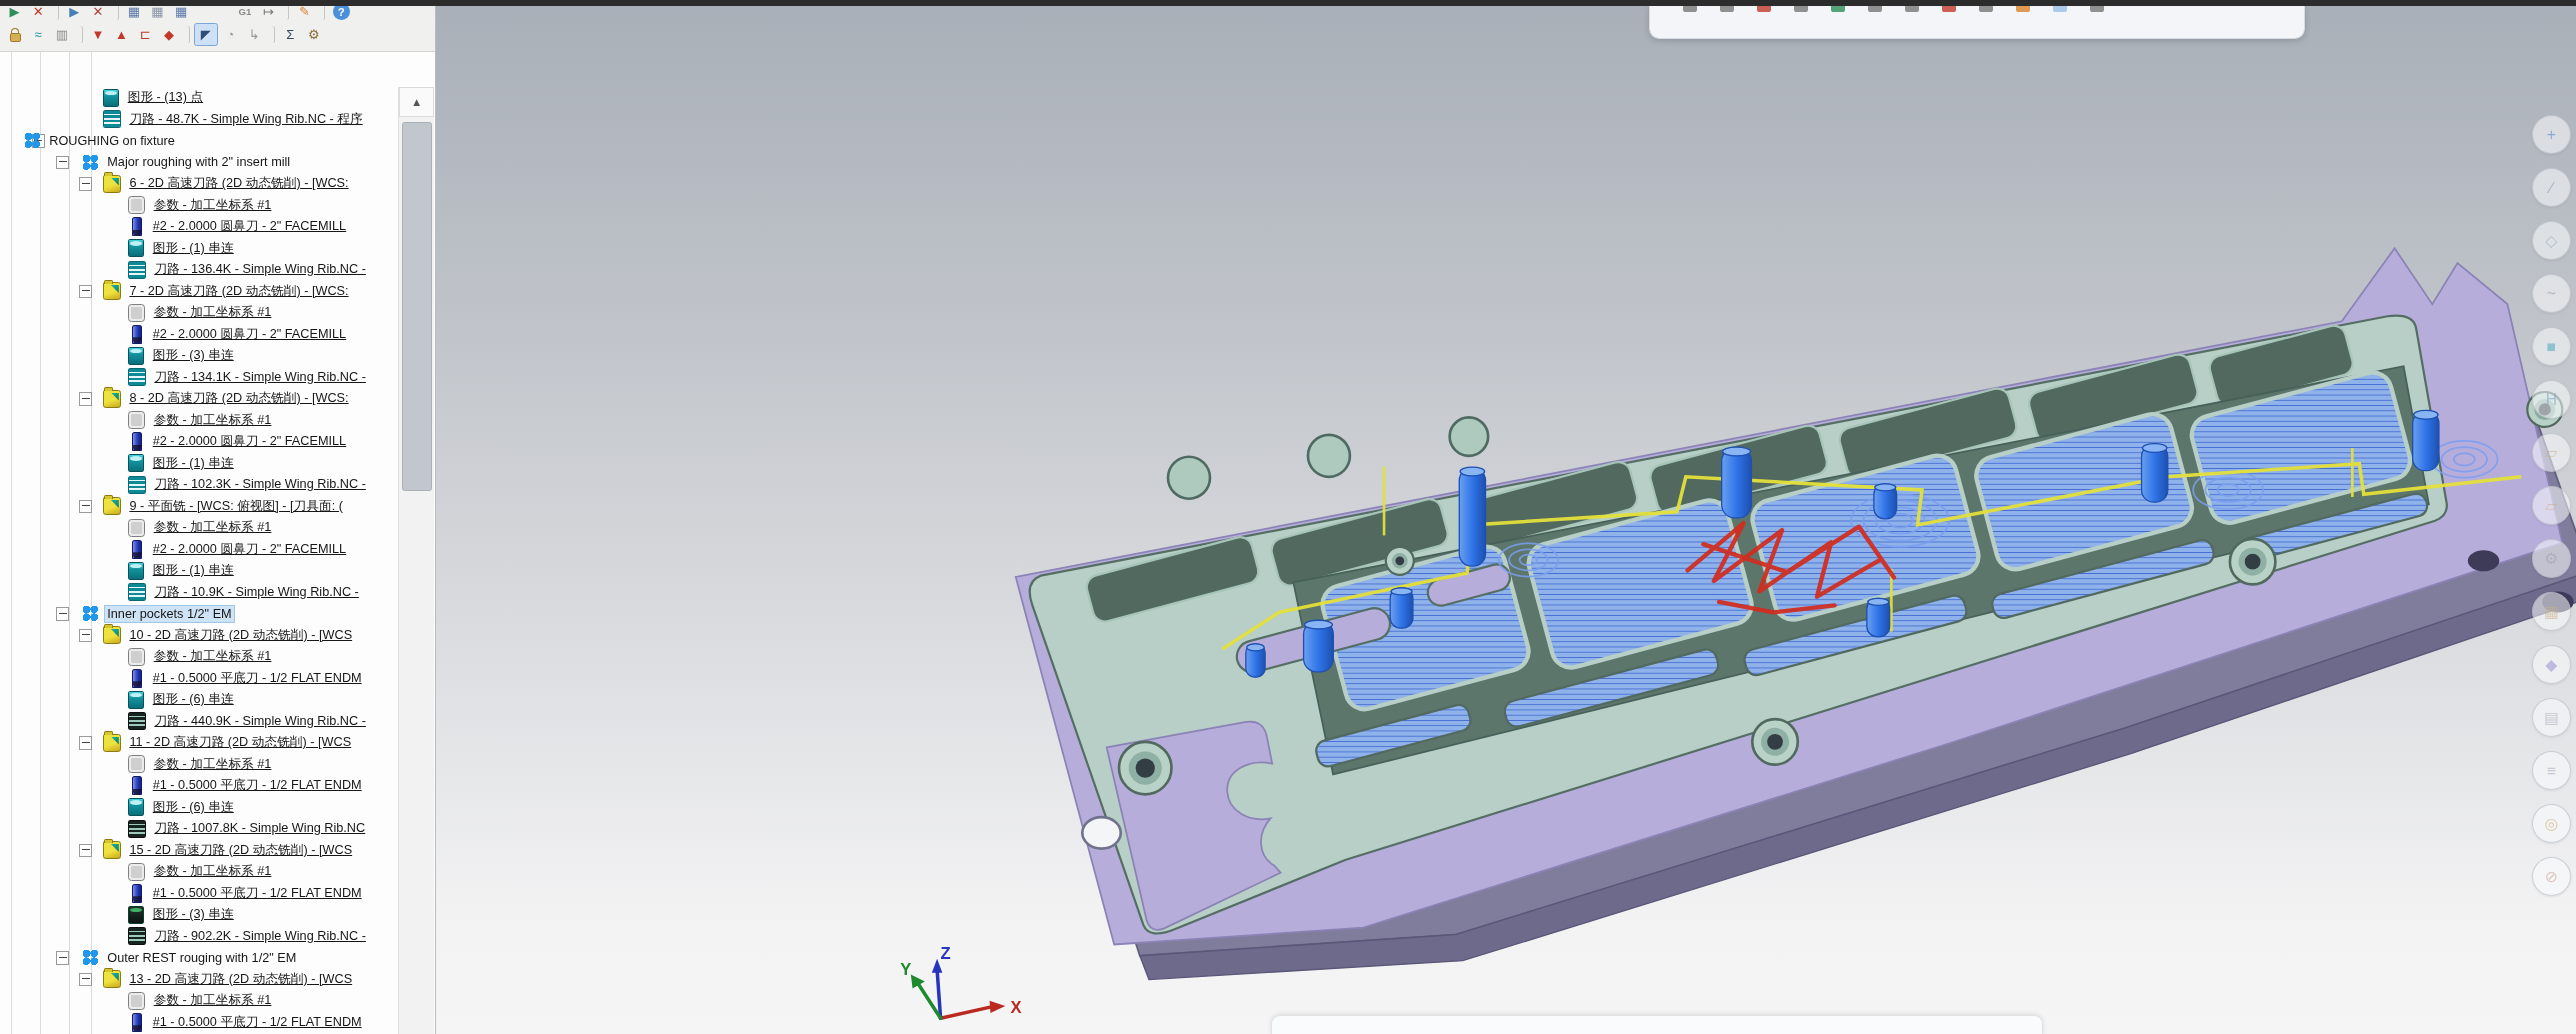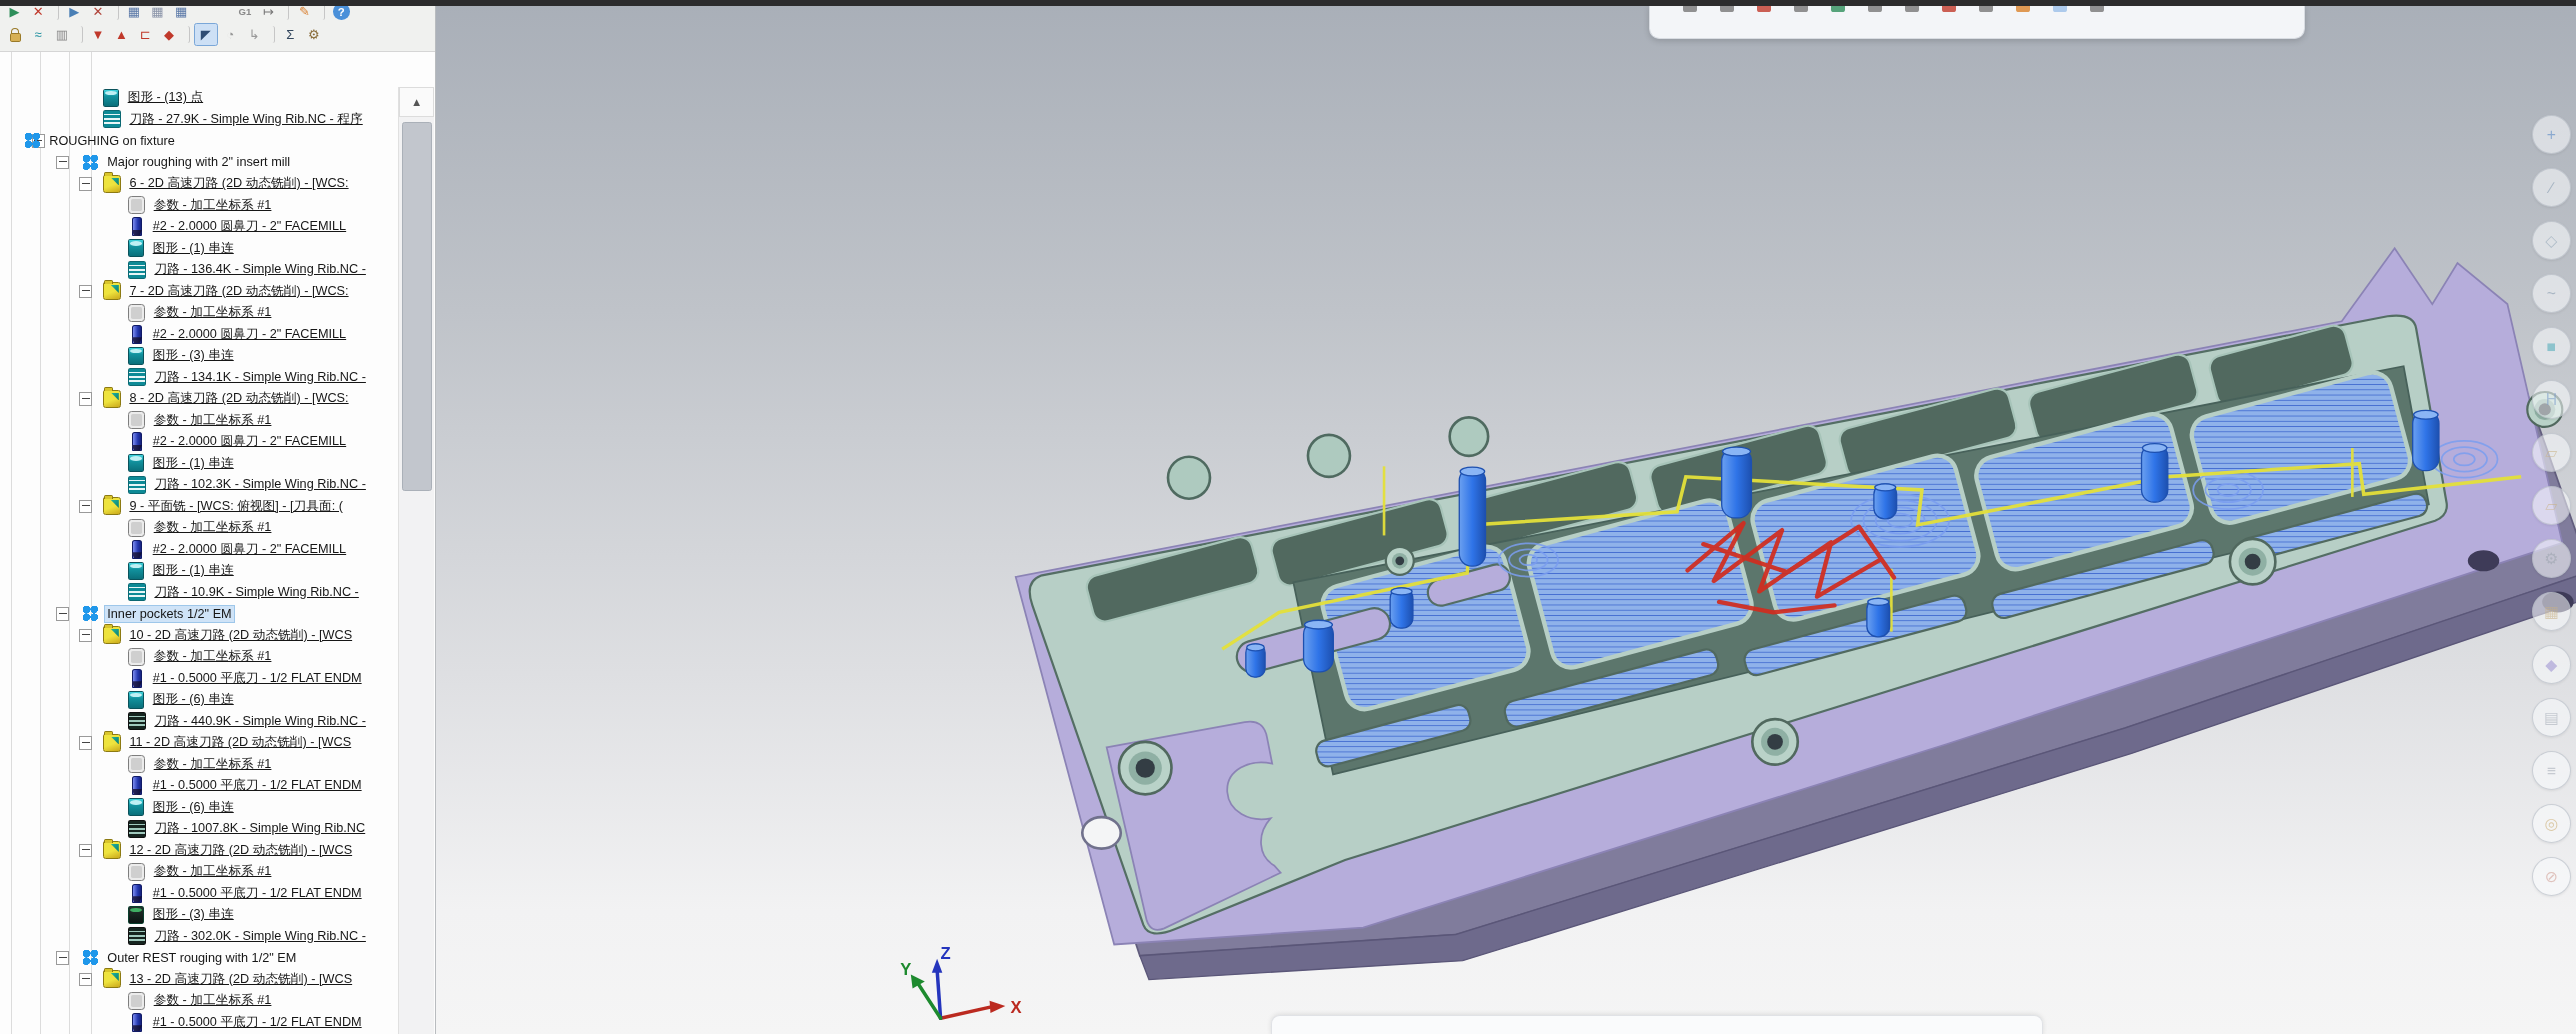--- a/index.html
+++ b/index.html
@@ -407,21 +407,21 @@
 
       <div class="trow l3">
 
         <span class="ti geometry"></span>
         <span class="tl und">图形 - (13) 点</span>
       </div>
 
       <div class="trow l3">
 
         <span class="ti toolpath"></span>
-        <span class="tl und">刀路 - 27.9K - Simple Wing Rib.NC - 程序</span>
+        <span class="tl und">刀路 - 48.7K - Simple Wing Rib.NC - 程序</span>
       </div>
 
       <div class="trow l1">
         <span class="exp"></span>
         <span class="ti group"></span>
         <span class="tl">ROUGHING on fixture</span>
       </div>
 
       <div class="trow l2">
         <span class="exp"></span>
@@ -611,21 +611,21 @@
 
       <div class="trow l4">
 
         <span class="ti toolpath dark"></span>
         <span class="tl und">刀路 - 1007.8K - Simple Wing Rib.NC</span>
       </div>
 
       <div class="trow l3">
         <span class="exp"></span>
         <span class="ti folder"></span>
-        <span class="tl und">12 - 2D 高速刀路 (2D 动态铣削) - [WCS</span>
+        <span class="tl und">15 - 2D 高速刀路 (2D 动态铣削) - [WCS</span>
       </div>
 
       <div class="trow l4">
 
         <span class="ti params"></span>
         <span class="tl und">参数 - 加工坐标系 #1</span>
       </div>
 
       <div class="trow l4">
 
@@ -635,21 +635,21 @@
 
       <div class="trow l4">
 
         <span class="ti geometry dark"></span>
         <span class="tl und">图形 - (3) 串连</span>
       </div>
 
       <div class="trow l4">
 
         <span class="ti toolpath dark"></span>
-        <span class="tl und">刀路 - 302.0K - Simple Wing Rib.NC -</span>
+        <span class="tl und">刀路 - 902.2K - Simple Wing Rib.NC -</span>
       </div>
 
       <div class="trow l2">
         <span class="exp"></span>
         <span class="ti group"></span>
         <span class="tl">Outer REST rouging with 1/2" EM</span>
       </div>
 
       <div class="trow l3">
         <span class="exp"></span>

